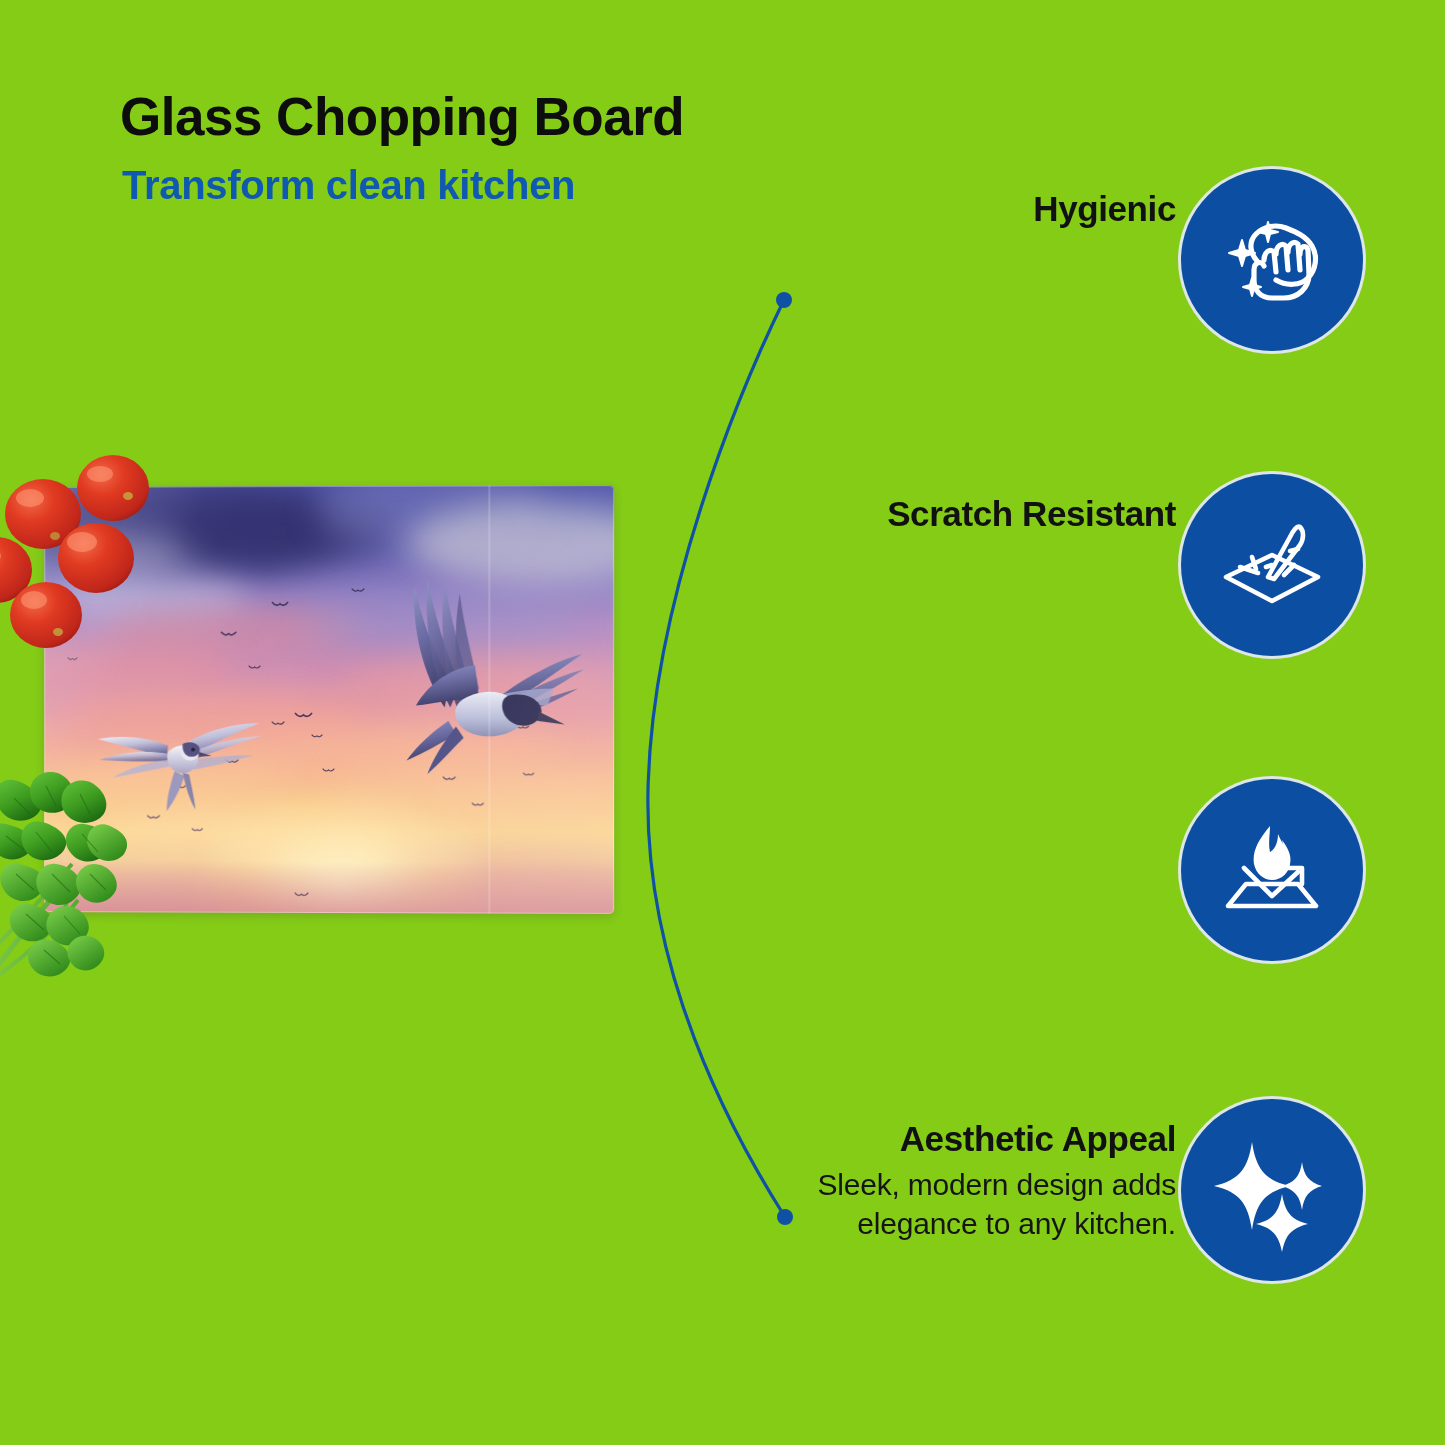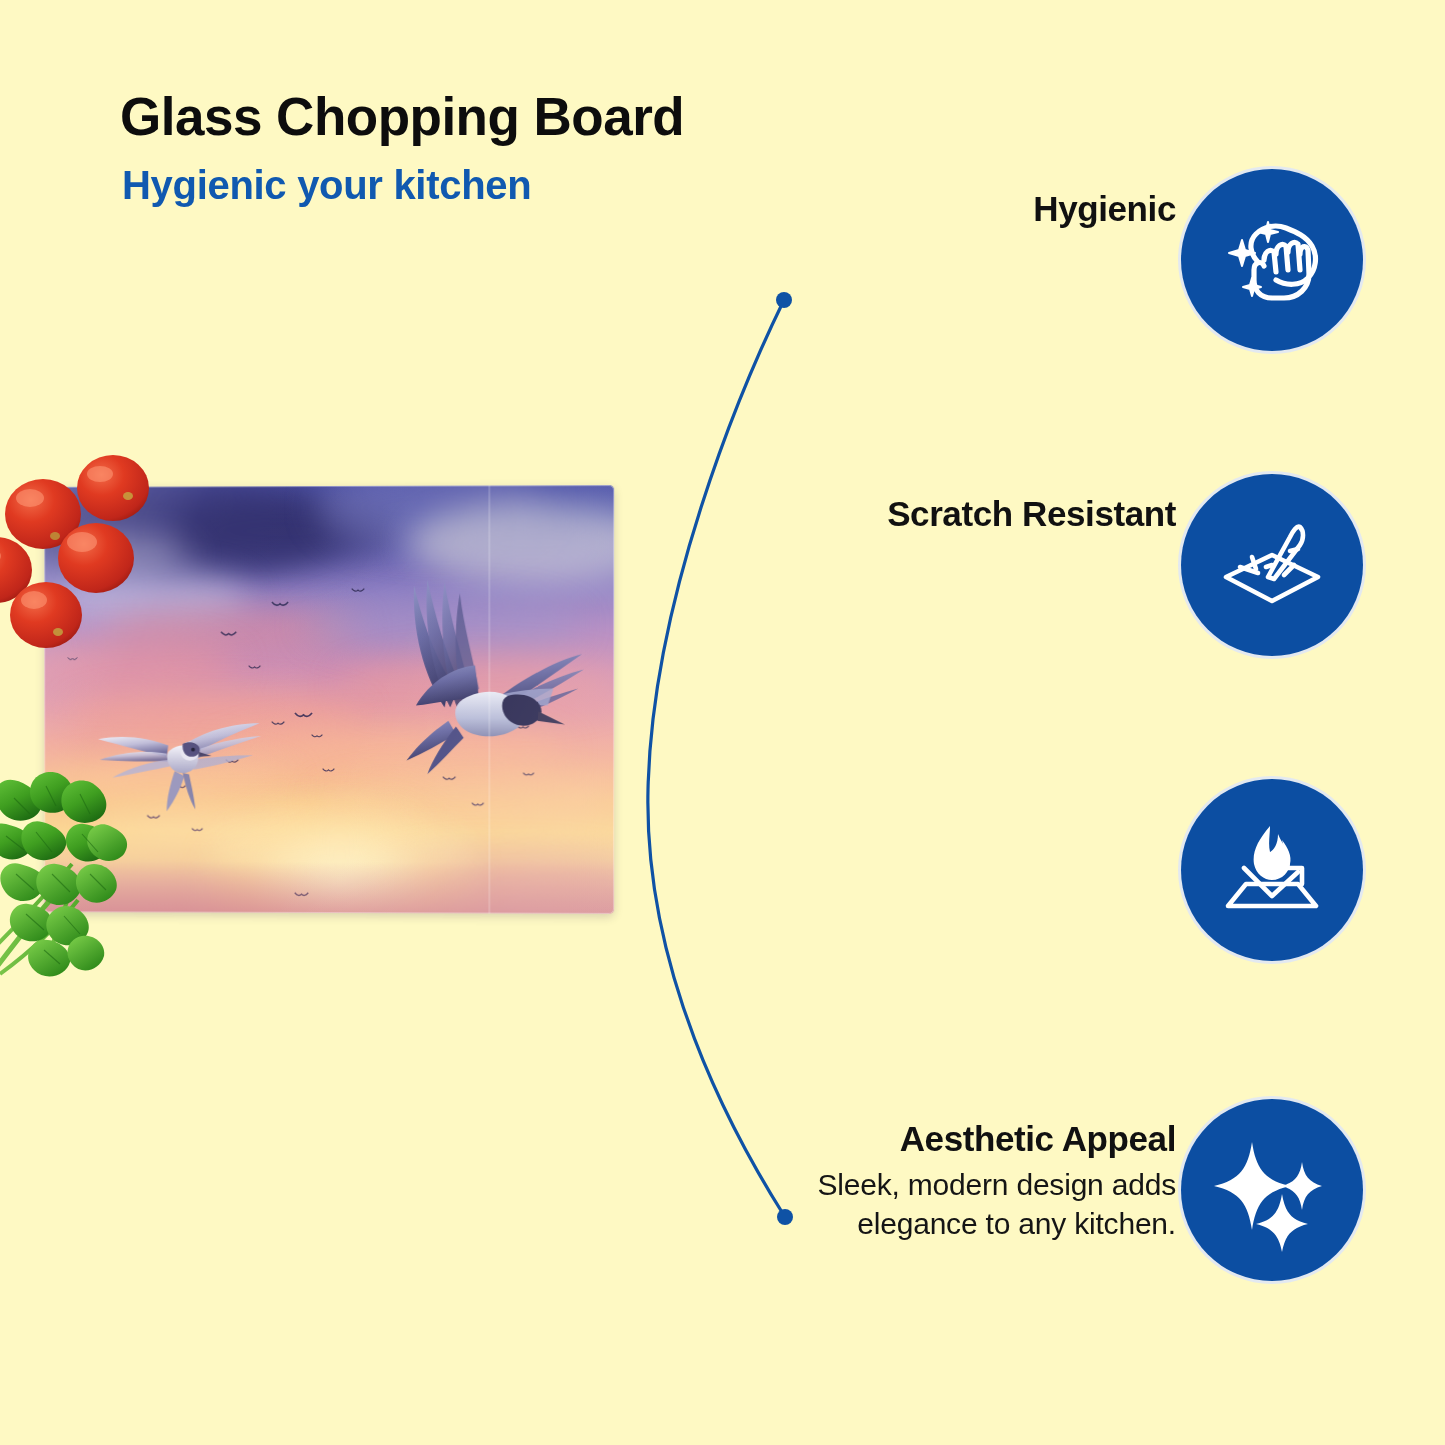--- a/index.html
+++ b/index.html
@@ -2,21 +2,21 @@
 <html><head>
 <meta charset="utf-8">
 <style>
   * { margin:0; padding:0; box-sizing:border-box; }
   html,body { background:#ffffff; }
   body {
     width:1445px; height:1445px;
     font-family:"Liberation Sans", sans-serif;
     overflow:hidden; position:relative;
   }
-  #stage { position:absolute; inset:0; background:#fef9c3;padding-left:44px; }
+  #stage { position:absolute; inset:0; background:#84cc16;padding-left:44px; }
 
   
   .title {
     position:absolute; left:120px; top:86px;
     font-size:53px; font-weight:bold; color:#0d0d0d;
     letter-spacing:-0.5px; white-space:nowrap;
   }
   .subtitle {
     position:absolute; left:122px; top:163px;
     font-size:40px; font-weight:bold; color:#1059b0;
@@ -130,21 +130,21 @@
     display:flex; align-items:center; justify-content:center;
   }
   .f-icon svg { display:block; }
 </style>
 </head>
 <body>
 
 <div id="stage">
 
   <div class="title">Glass Chopping Board</div>
-  <div class="subtitle">Hygienic your kitchen</div>
+  <div class="subtitle">Transform clean kitchen</div>
 
   <div id="board">
     <div class="sky">
       <div class="sky-base"></div>
       <div class="cl cl-a"></div>
         <div class="cl cl-b"></div>
         <div class="cl cl-c"></div>
       <div class="cl cl-d"></div>
         <div class="cl cl-q"></div>
         <div class="cl cl-e"></div>

